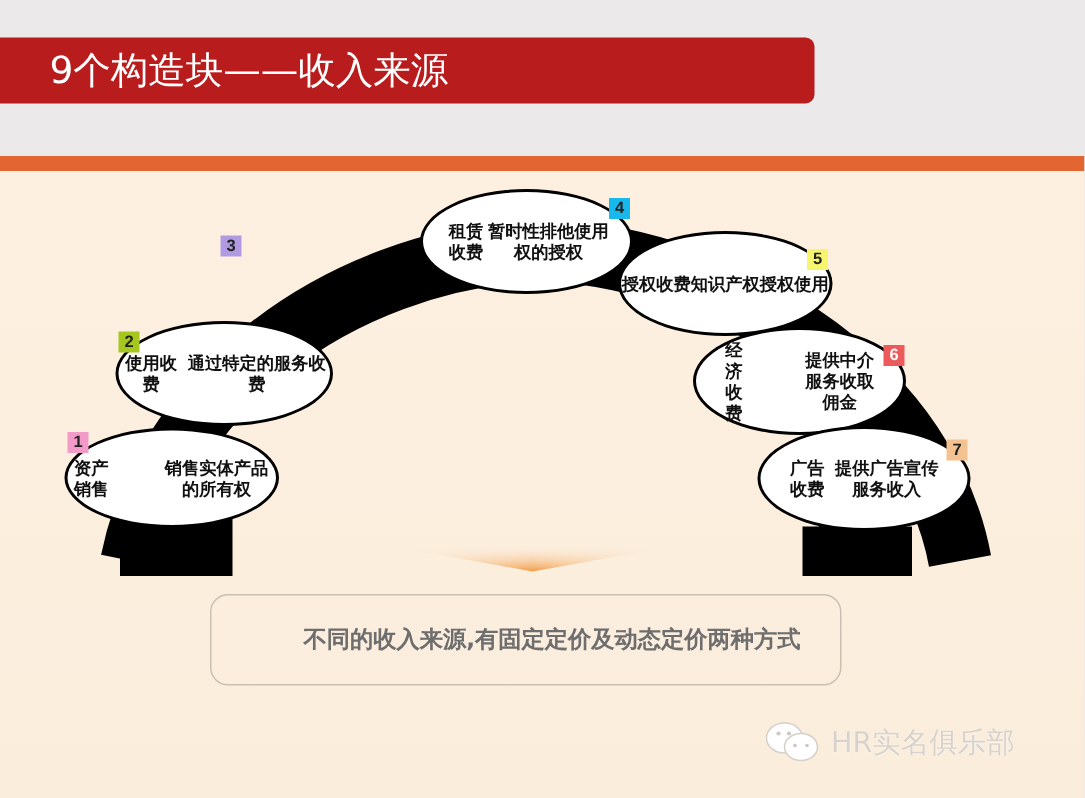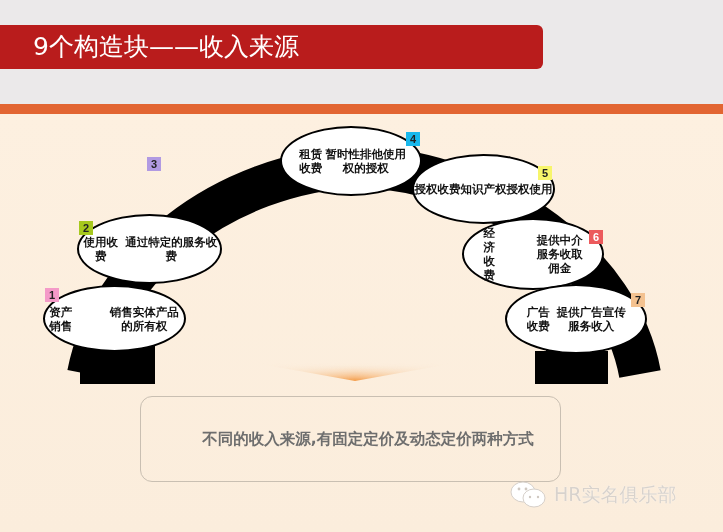--- a/index.html
+++ b/index.html
@@ -32,21 +32,21 @@
     font-weight:bold;
   }
   .ellipse span { display:block; }
   .badge {
     position:absolute; width:14px; height:14px; font-size:11px; font-weight:bold;
     font-family:"Liberation Sans", sans-serif; color:#222;
     display:flex; align-items:center; justify-content:center;
   }
   .pillar { position:absolute; background:#000; }
   .note-box {
-    position:absolute; left:140px; top:396px; width:421px; height:86px;
+    position:absolute; left:140px; top:396px; width:421px; height:61px;
     border:1px solid #c9bfb2; border-radius:12px; box-sizing:border-box;
     display:flex; align-items:center; justify-content:center;
     font-size:15.5px; font-weight:bold; color:#6e6e6e;
     font-family:"DejaVu Sans", sans-serif;
     padding-left:35px;
   }
   .arrow-glow {
     position:absolute; left:255px; top:363px; width:200px; height:20px;
   }
   .watermark {

